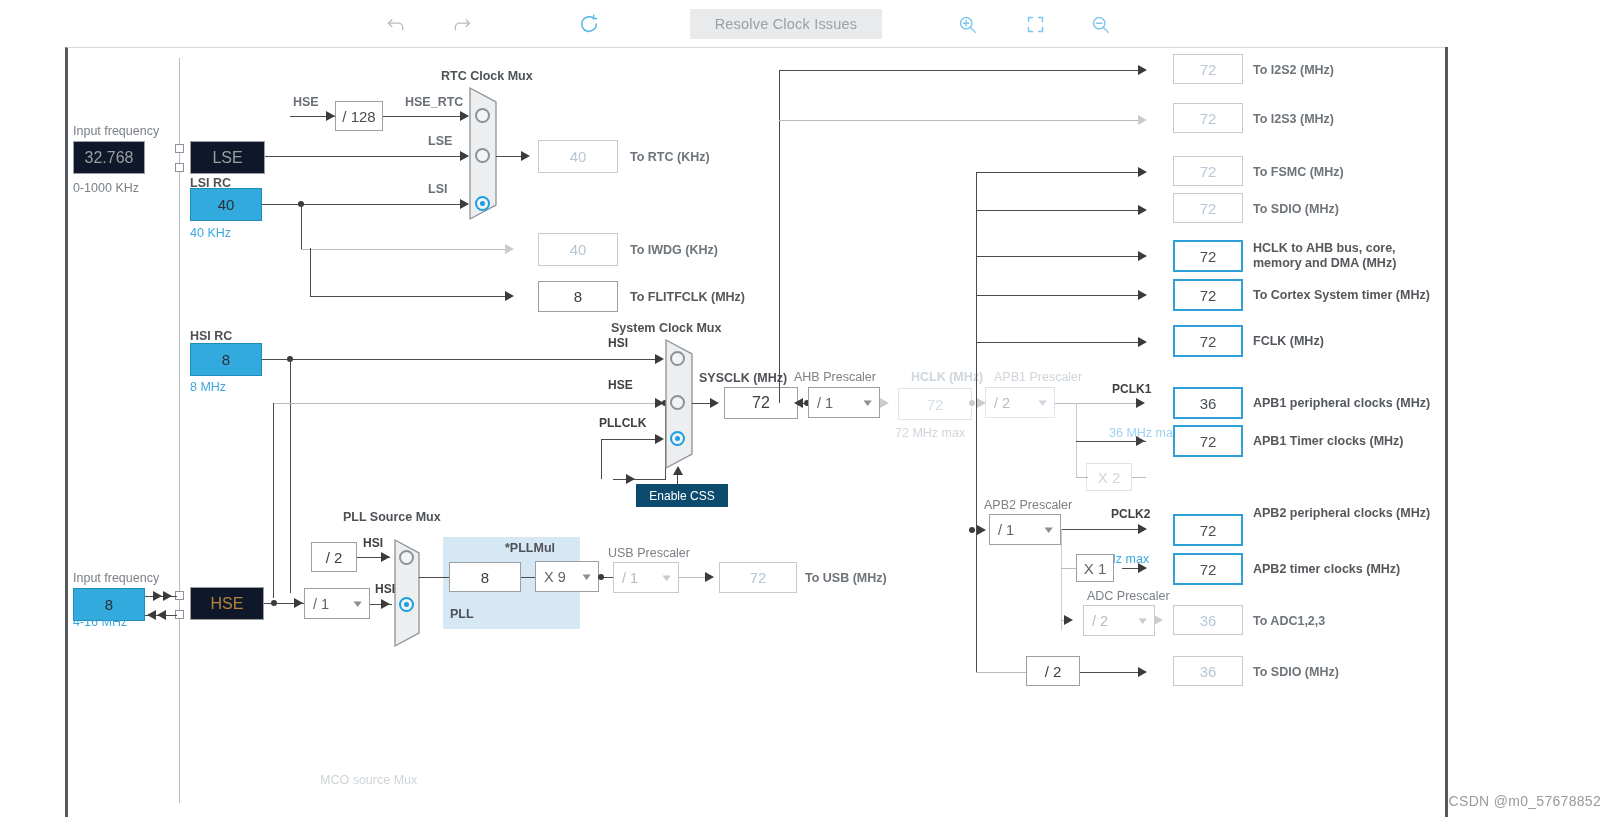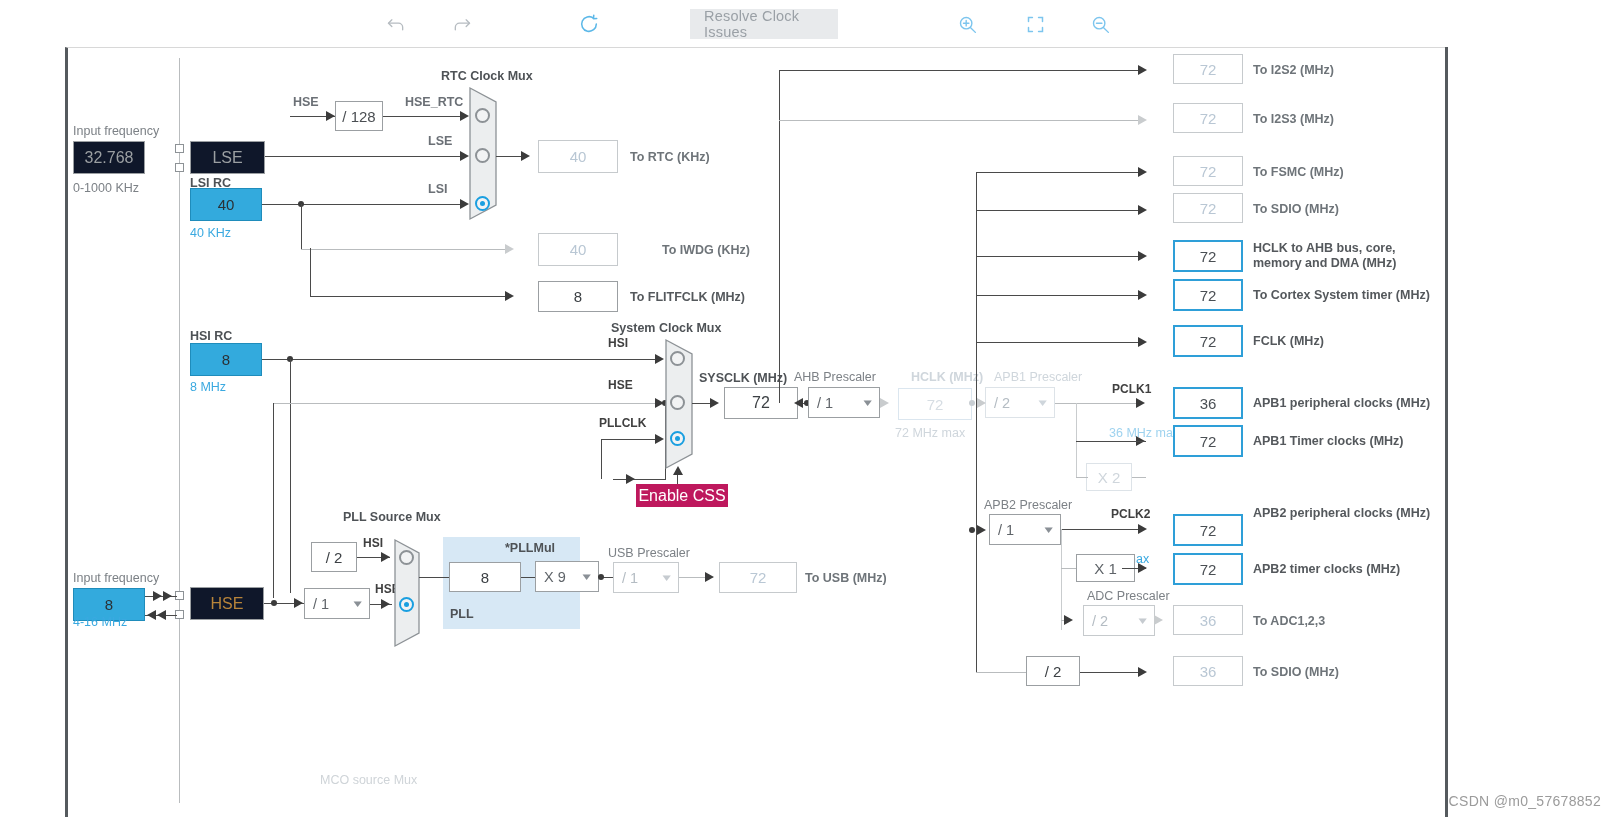--- a/index.html
+++ b/index.html
@@ -112,23 +112,23 @@
   }
   .radio.on { border-color:#1a9fe0; }
   .radio.on::after {
     content:''; position:absolute; left:3px; top:3px;
     width:5px; height:5px; border-radius:50%; background:#1a9fe0;
   }
   .pll-region {
     position:absolute; background:#d7e8f5;
   }
   .css-btn {
-    position:absolute; background:#be185d; color:#ffffff;
-    display:flex; align-items:center; justify-content:center;
-    font-size:16px; cursor:pointer;
+    position:absolute; background:#0c4a6e; color:#ffffff;
+    display:flex; align-items:center; justify-content:center;
+    font-size:12px; cursor:pointer;
   }
   .osc-pin {
     position:absolute; width:9px; height:9px; border:1px solid #8d9296; background:#fff;
   }
 
   
   #ctxmenu {
     position:absolute; left:866px; top:252px; width:236px; height:188px;
     background:rgba(255,255,255,0.88);
     border-radius:5px;
@@ -168,21 +168,21 @@
         <path d="M17 7 L21 11 L17 15" stroke-linecap="round" stroke-linejoin="round"></path>
         <path d="M21 11 H9 a5 5 0 0 0 -5 5 V19" stroke-linecap="round"></path>
       </svg>
     </div>
     <div class="tb-btn" style="left:574px;">
       <svg width="22" height="22" viewBox="0 0 24 24" fill="none" stroke="#5cb8e8" stroke-width="1.7">
         <path d="M20 12a8 8 0 1 1-3.2-6.4" stroke-linecap="round"></path>
         <path d="M17.2 2.5 L16.8 6.2 L20.4 6.0" stroke-linecap="round" stroke-linejoin="round"></path>
       </svg>
     </div>
-    <div class="tb-label" style="left:690px; width:148px;">Resolve Clock Issues</div>
+    <div class="tb-label" style="left:690px; width:192px;">Resolve Clock Issues</div>
     <div class="tb-btn" style="left:952px;">
       <svg width="21" height="21" viewBox="0 0 24 24" fill="none" stroke="#7cc5ee" stroke-width="1.6">
         <circle cx="10.5" cy="10.5" r="6.5"></circle>
         <path d="M15.3 15.3 L21 21" stroke-linecap="round"></path>
         <path d="M10.5 7.4 V13.6 M7.4 10.5 H13.6" stroke-linecap="round"></path>
       </svg>
     </div>
     <div class="tb-btn" style="left:1020px;">
       <svg width="21" height="21" viewBox="0 0 24 24" fill="none" stroke="#7cc5ee" stroke-width="1.7">
         <path d="M4 8.5V4h4.5 M15.5 4H20v4.5 M20 15.5V20h-4.5 M8.5 20H4v-4.5" stroke-linecap="round"></path>
@@ -242,21 +242,21 @@
     <div class="radio" style="left:407px; top:60px;"></div>
     <div class="radio" style="left:407px; top:100px;"></div>
     <div class="radio on" style="left:407px; top:148px;"></div>
     <div class="hline" style="left:428px; top:108px; width:32px;"></div>
     <div class="arrow" style="left:453px; top:103px;"></div>
 
     <div class="vbox pale" style="left:470px; top:92px; width:80px; height:33px;">40</div>
     <div class="lbl out" style="left:562px; top:102px;">To RTC (KHz)</div>
 
     <div class="vbox pale" style="left:470px; top:185px; width:80px; height:33px;">40</div>
-    <div class="lbl out" style="left:562px; top:195px;margin-left:32px;">To IWDG (KHz)</div>
+    <div class="lbl out" style="left:562px; top:195px;">To IWDG (KHz)</div>
 
     <div class="hline" style="left:242px; top:248px; width:202px;"></div>
     <div class="vline dark" style="left:242px; top:200px; height:48px;"></div>
     <div class="arrow" style="left:437px; top:243px;"></div>
     <div class="vbox dark" style="left:470px; top:233px; width:80px; height:31px;">8</div>
     <div class="lbl outd" style="left:562px; top:242px;">To FLITFCLK (MHz)</div>
 
     <div class="lbl dark" style="left:122px; top:281px;">HSI RC</div>
     <div class="blue-src" style="left:122px; top:295px; width:72px; height:33px;">8</div>
     <div class="lbl blue" style="left:122px; top:332px;">8 MHz</div>
@@ -358,21 +358,21 @@
     <div class="sel" style="left:921px; top:466px; width:72px; height:31px;">
       <span>/ 1</span>
       <span class="chev">▾</span>
     </div>
     <div class="lbl navy" style="left:1043px; top:459px;">PCLK2</div>
     <div class="lbl blue" style="left:1011px; top:504px;">72 MHz max</div>
     <div class="hline" style="left:993px; top:481px; width:84px;"></div>
     <div class="arrow" style="left:1070px; top:476px;"></div>
     <div class="vline" style="left:993px; top:481px; height:101px; background:#c9ccce;"></div>
     <div class="hline grey" style="left:993px; top:520px; width:15px;"></div>
-    <div class="vbox" style="left:1008px; top:506px; width:59px; height:28px; color:#5f6469;">X 1</div>
+    <div class="vbox" style="left:1008px; top:506px; width:38px; height:28px; color:#5f6469;">X 1</div>
     <div class="hline" style="left:1054px; top:520px; width:24px;"></div>
     <div class="arrow" style="left:1070px; top:515px;"></div>
 
     <div class="lbl" style="left:1019px; top:541px;">ADC Prescaler</div>
     <div class="hline grey" style="left:993px; top:572px; width:8px;"></div>
     <div class="arrow" style="left:996px; top:567px;"></div>
     <div class="sel pale" style="left:1015px; top:557px; width:72px; height:31px;">
       <span>/ 2</span>
       <span class="chev" style="color:#c6cbd0;">▾</span>
     </div>

